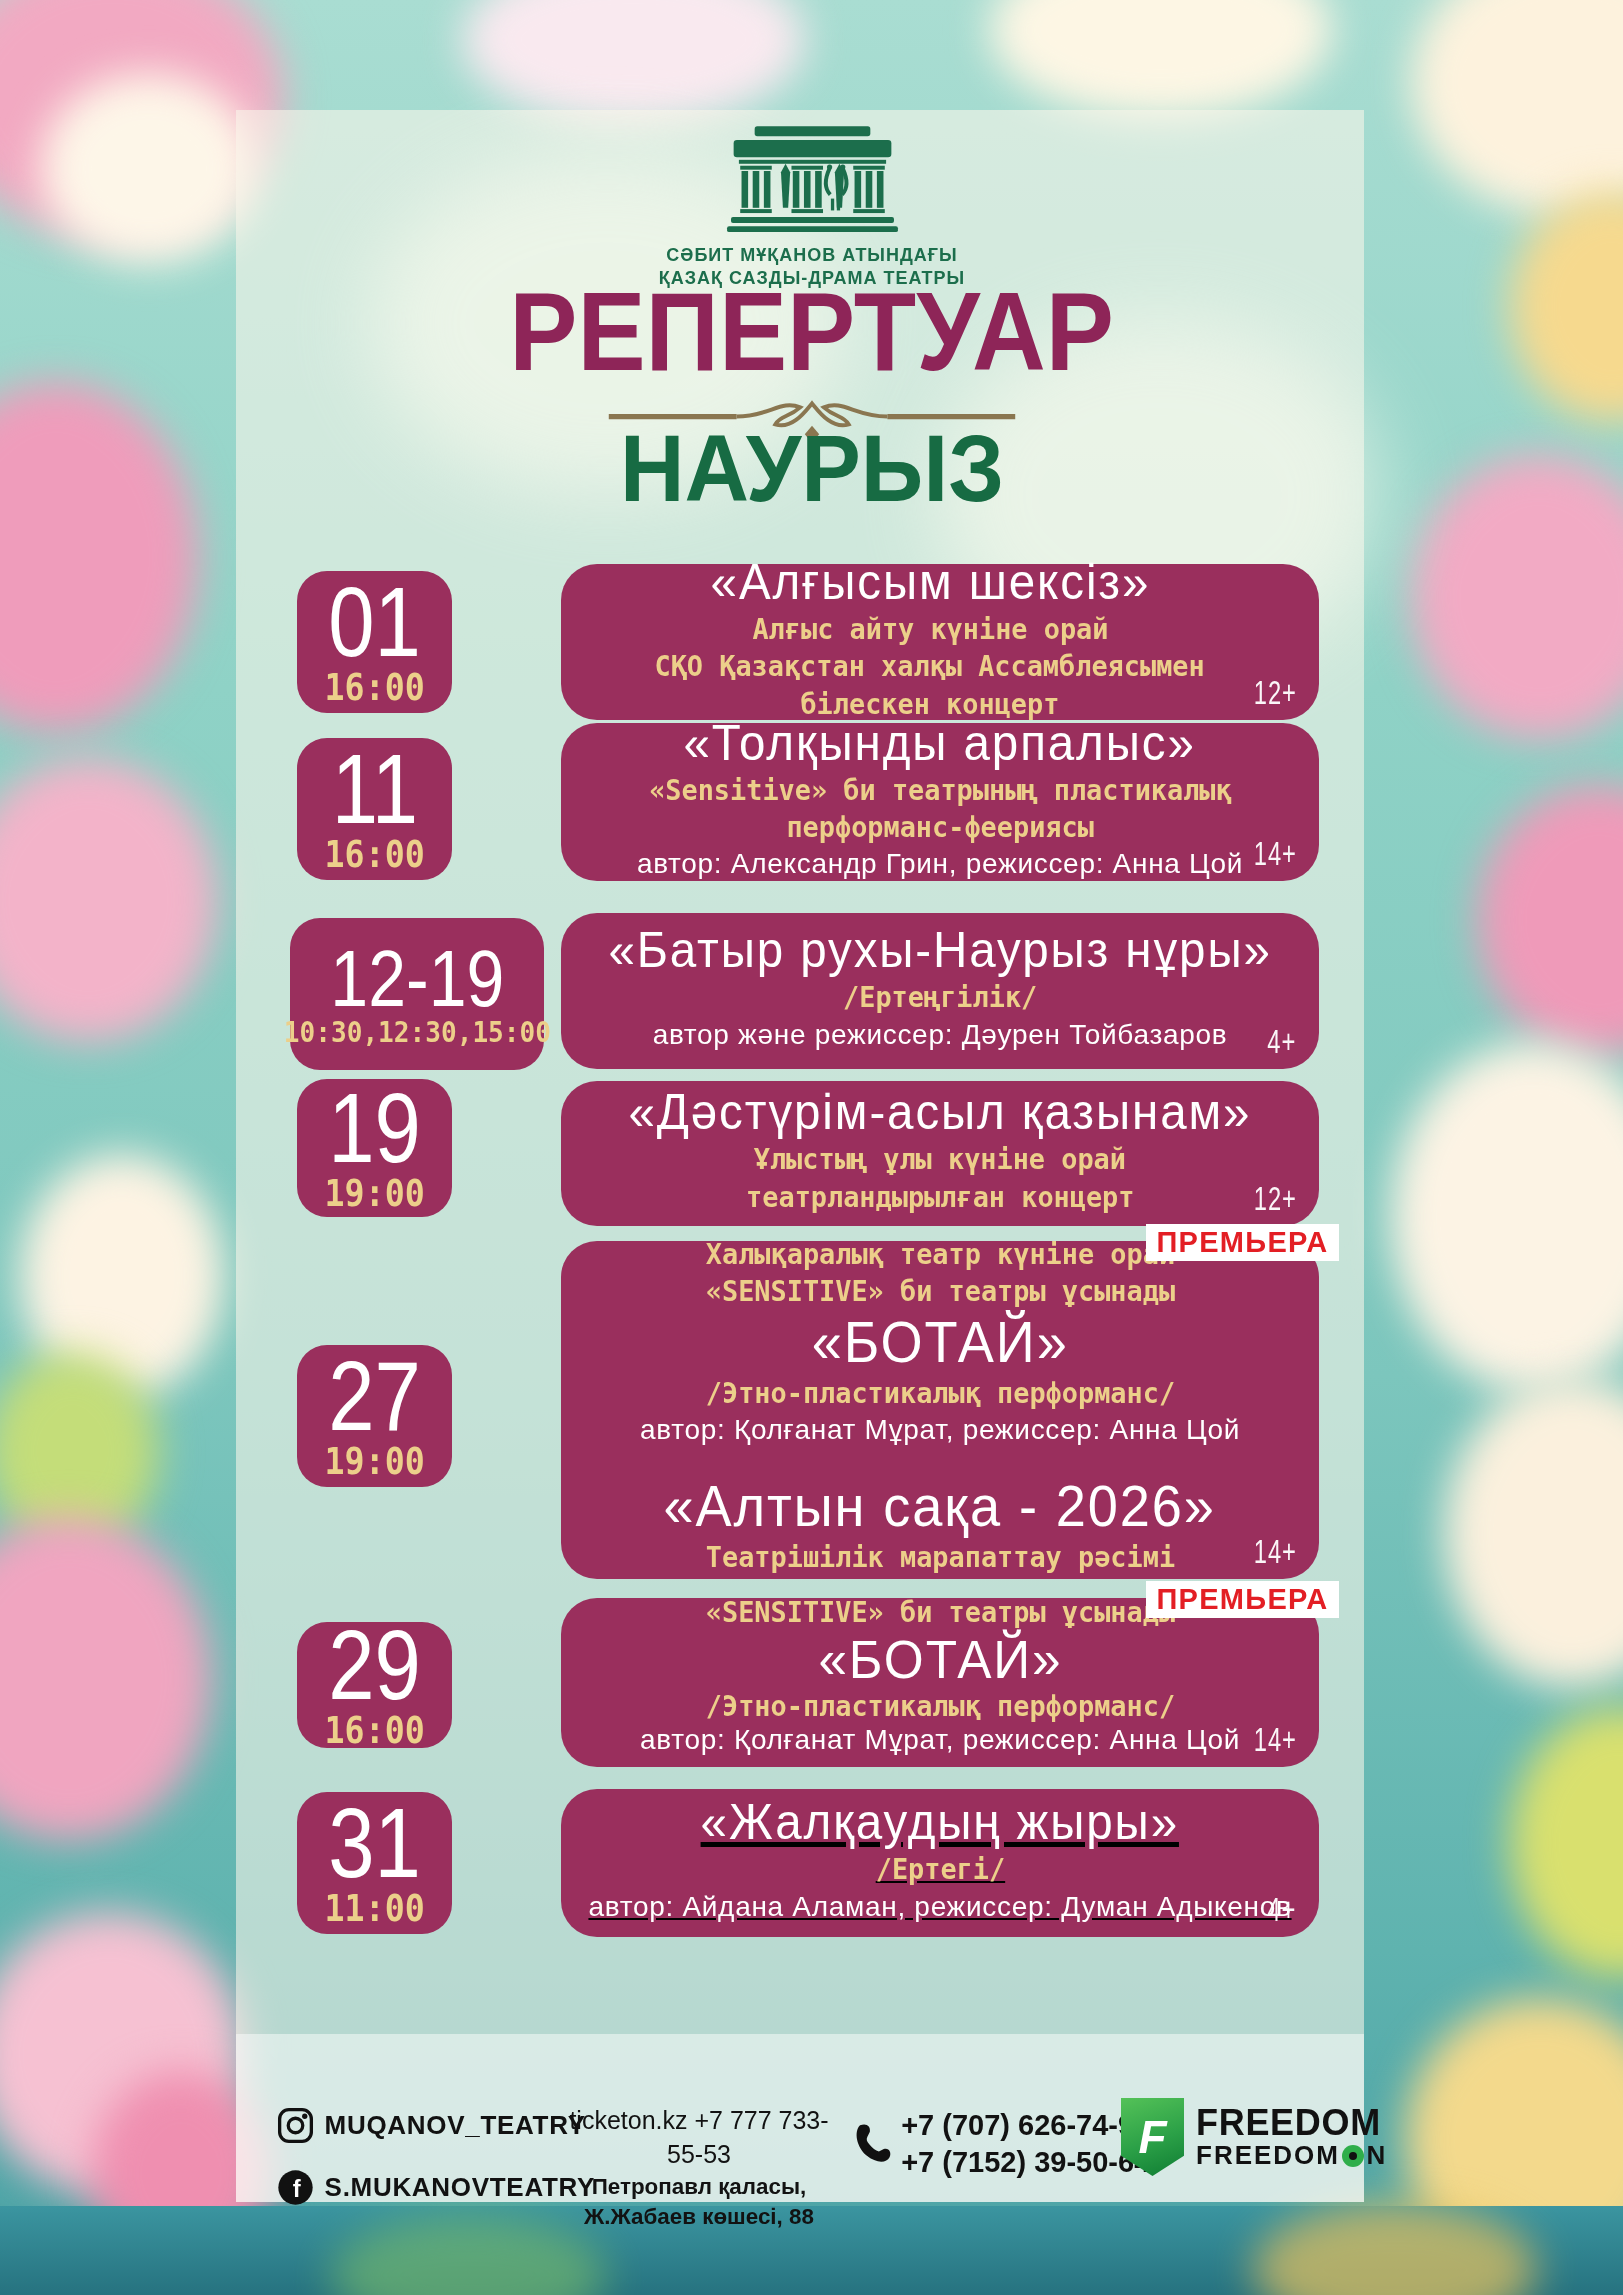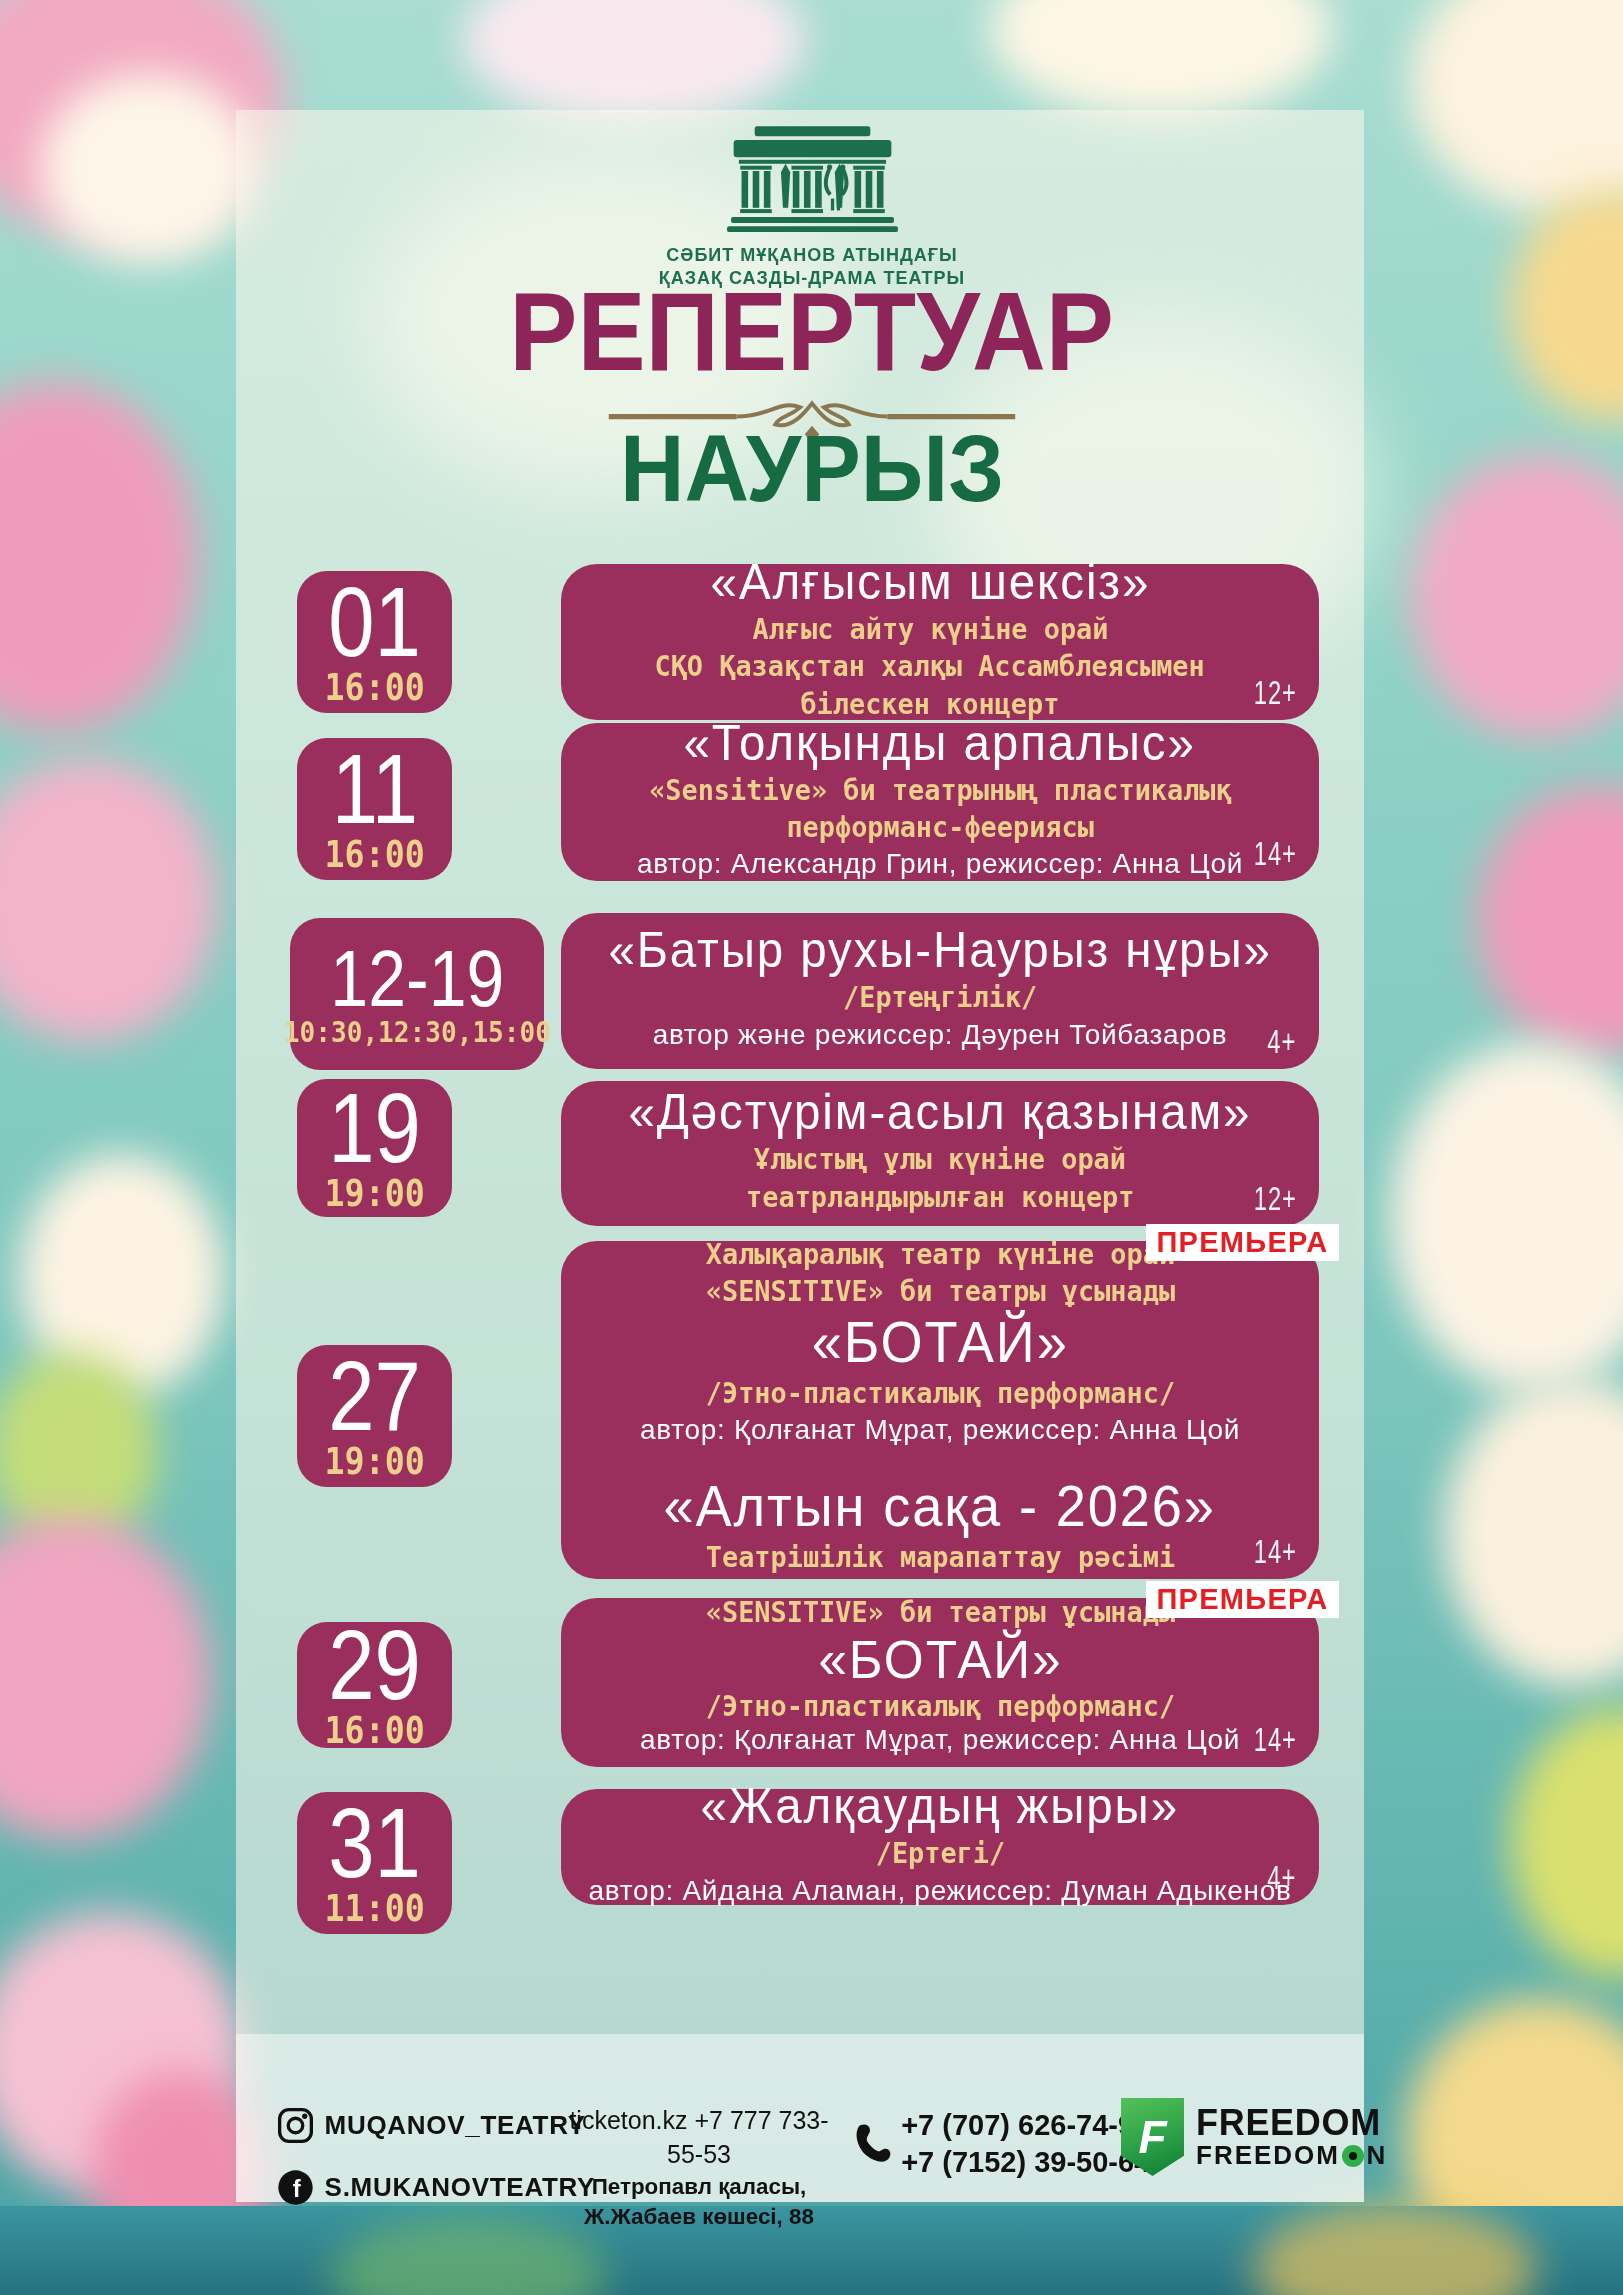--- a/index.html
+++ b/index.html
@@ -246,21 +246,21 @@
       <div class="c-credit">автор: Қолғанат Мұрат, режиссер: Анна Цой</div>
       <div class="age">14+</div>
     </div>
   </div>
 
   <div class="row" style="top:1789px;height:148px;">
     <div class="badge" style="top:3.3px;height:142px;">
       <div class="badge-date">31</div>
       <div class="badge-time">11:00</div>
     </div>
-    <div class="card" style="top:0;height:116px;">
+    <div class="card" style="top:0;height:148px;text-decoration:underline;">
       <div class="c-title">«Жалқаудың жыры»</div>
       <div class="c-sub">/Ертегі/</div>
       <div class="c-credit">автор: Айдана Аламан, режиссер: Думан Адыкенов</div>
       <div class="age">4+</div>
     </div>
   </div>
 
   <div class="footer-strip"></div>
 
 

